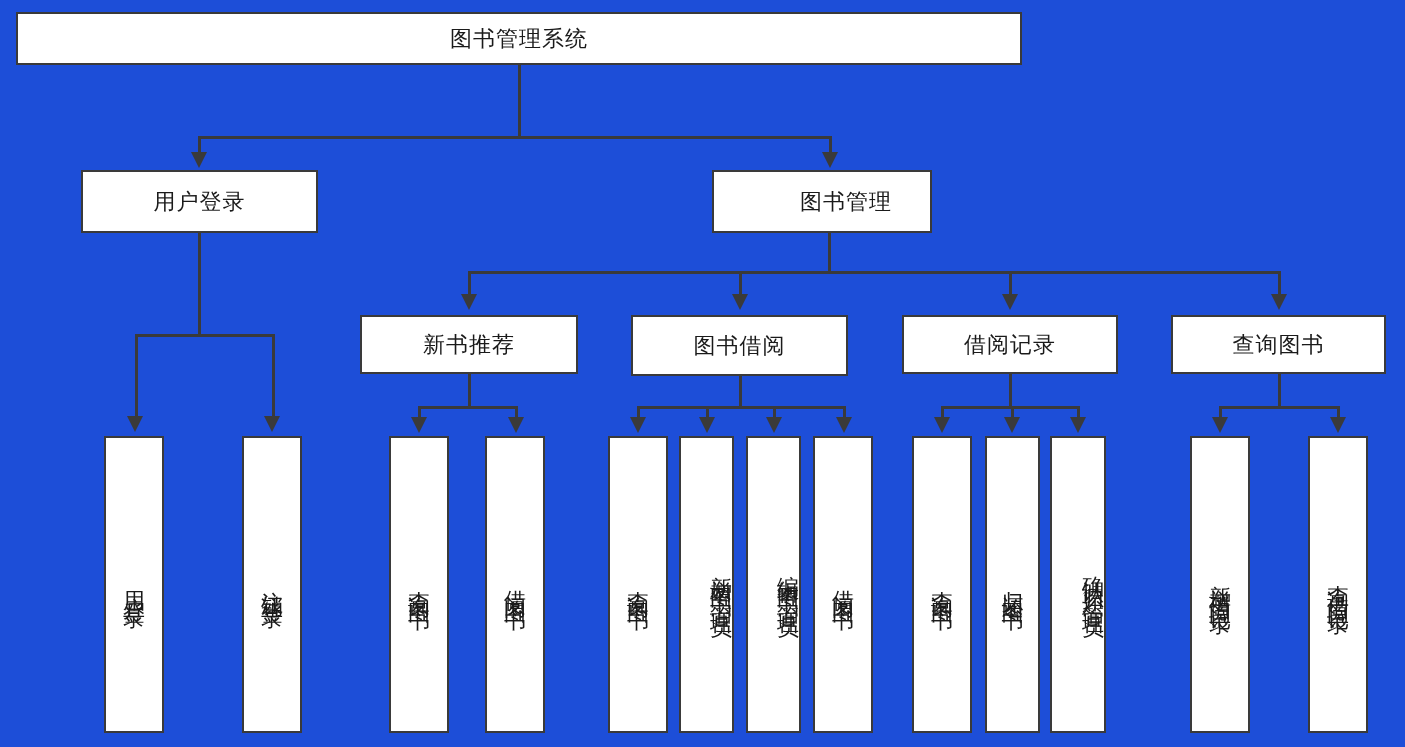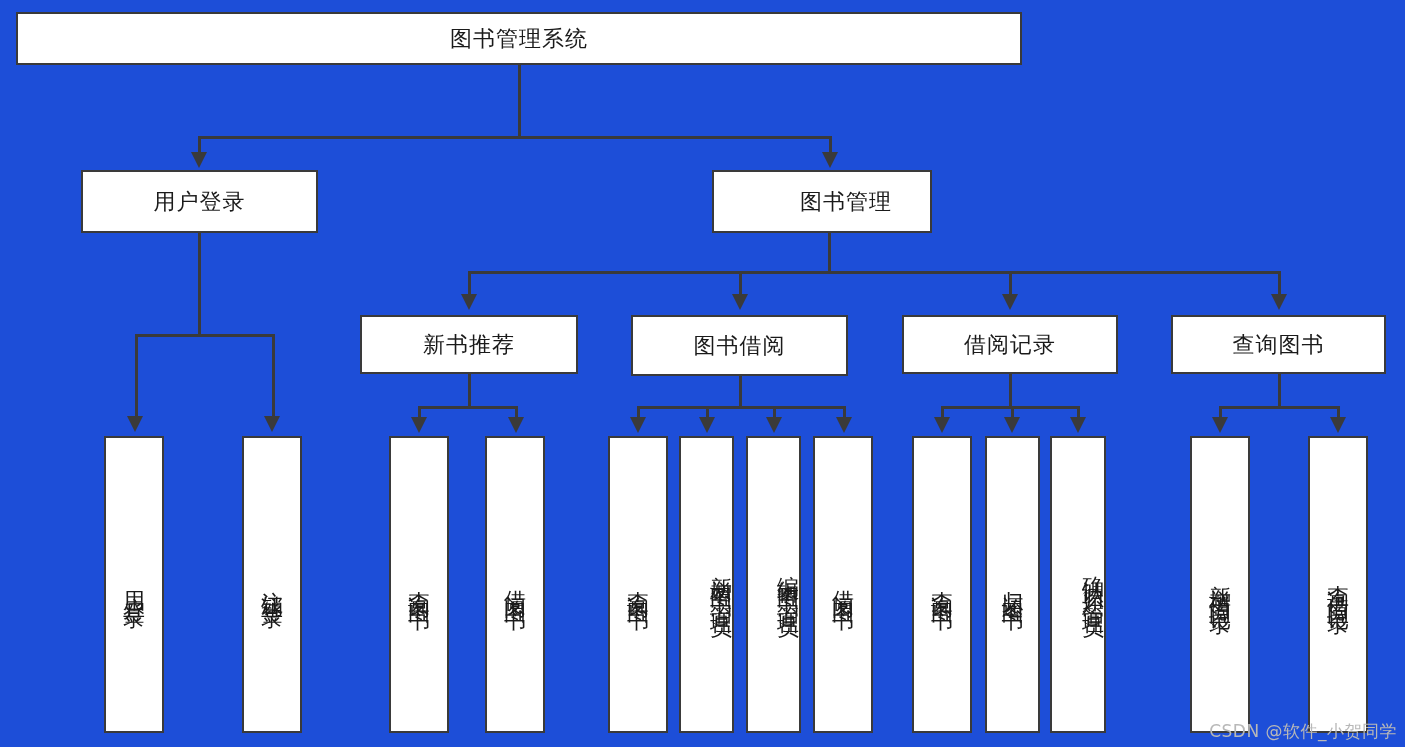--- a/index.html
+++ b/index.html
@@ -190,14 +190,13 @@
   <div class="node v-label" style="left:1050px; top:436px; width:56px; height:297px;">
     <span>确认归还（管理员）</span>
   </div>
   <div class="node v-label center-v" style="left:1190px; top:436px; width:60px; height:297px;">
     <span>新增借阅记录</span>
   </div>
   <div class="node v-label center-v" style="left:1308px; top:436px; width:60px; height:297px;">
     <span>查询借阅记录</span>
   </div>
 
-  <div id="watermark">CSDN @软件_小贺同学</div>
 </div>
 
 </body></html>

